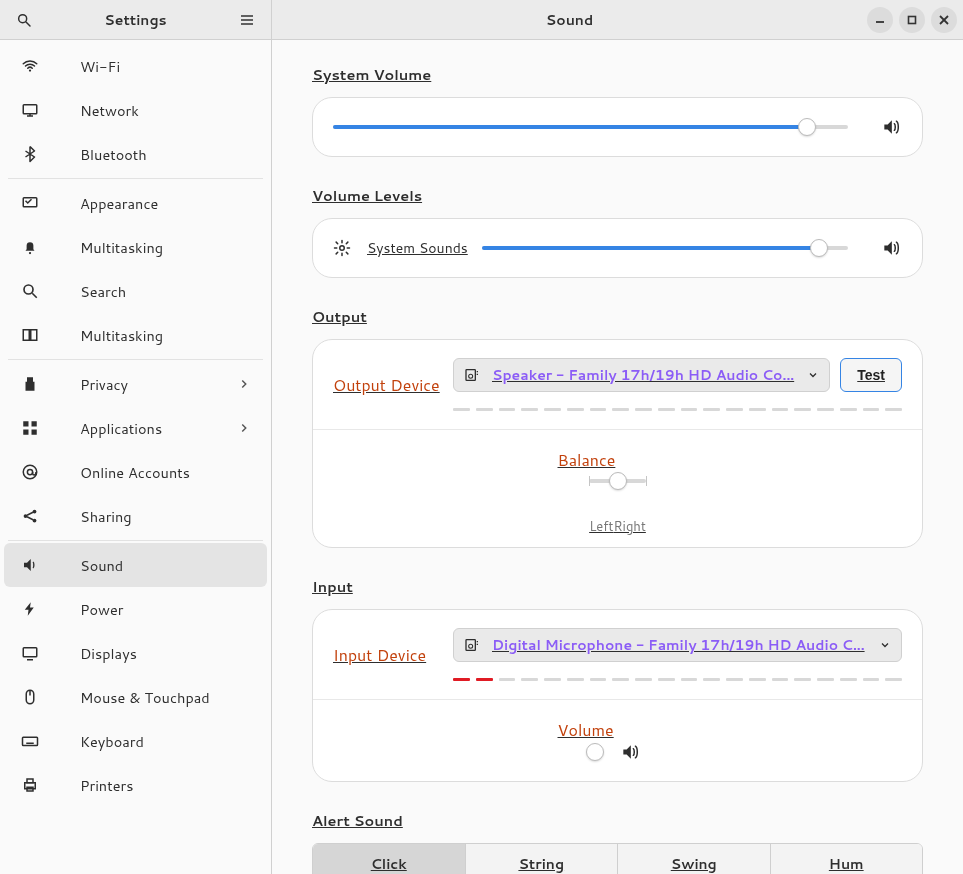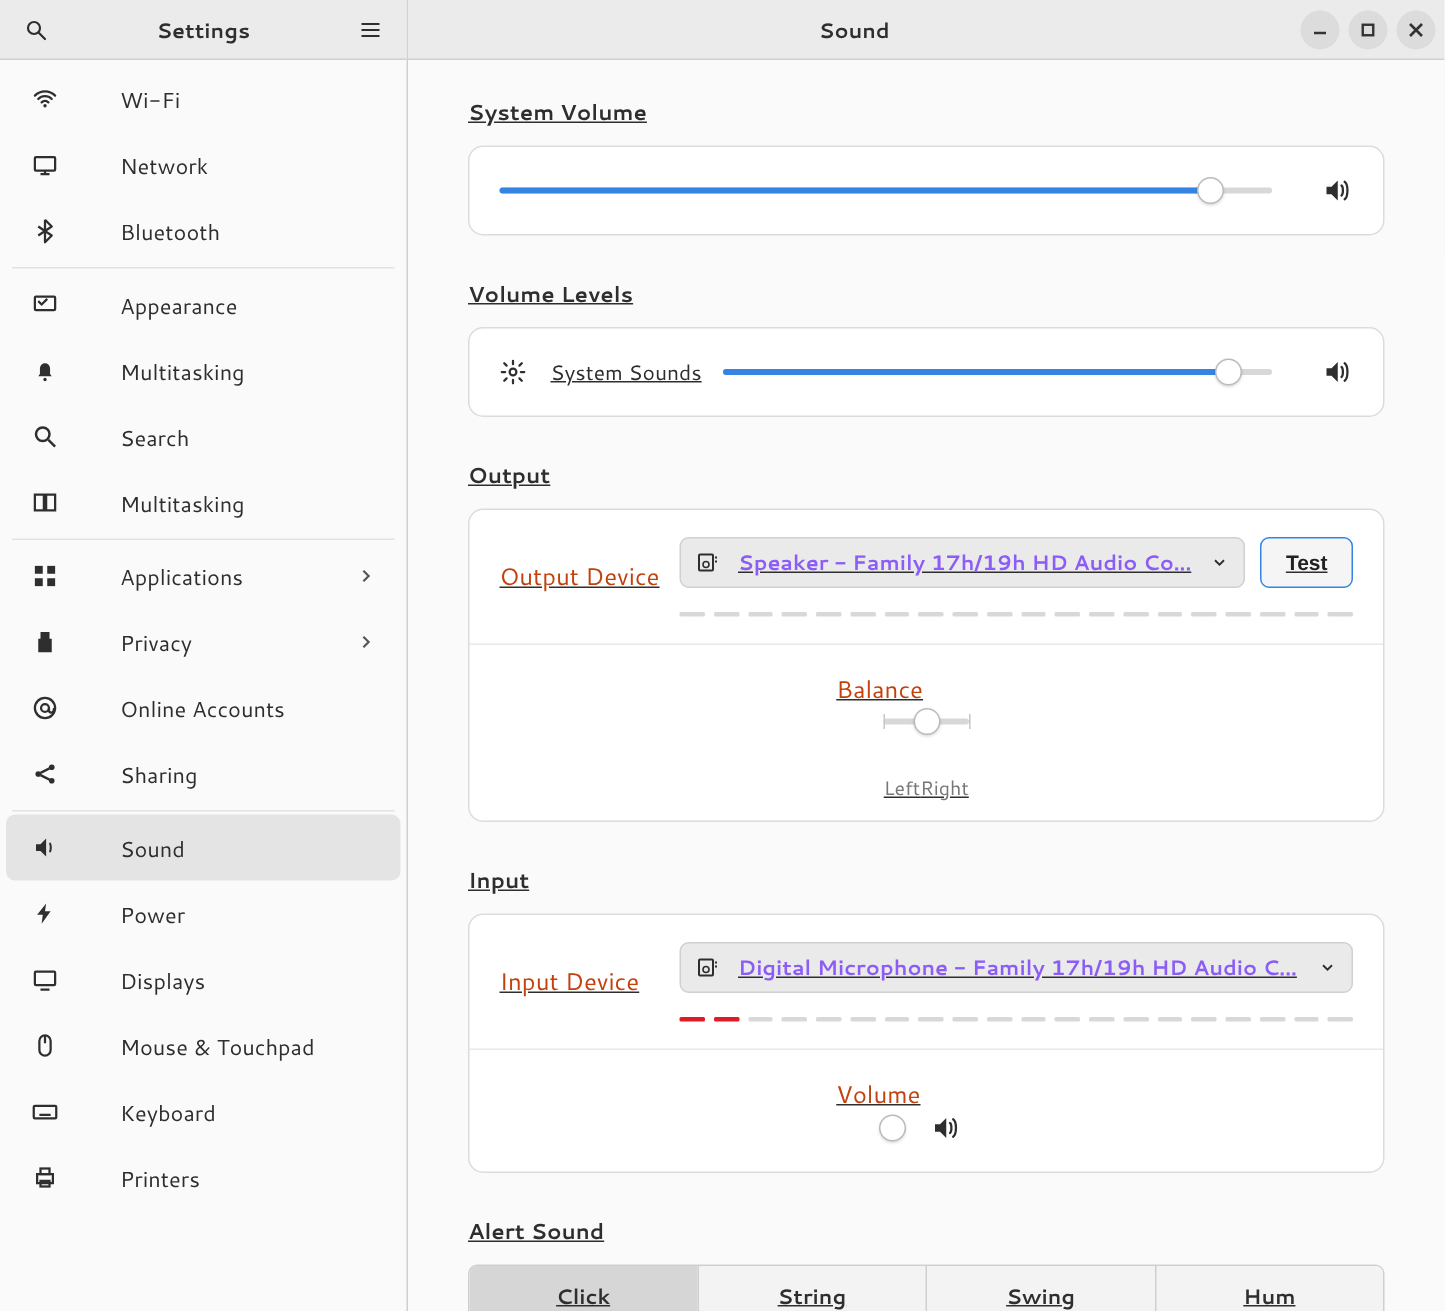--- a/index.html
+++ b/index.html
@@ -60,21 +60,21 @@
 .win-btn {
   width: 26px; height: 26px; border-radius: 50%;
   background: #dcdcdc; margin-left: 6px;
   display: flex; align-items:center; justify-content:center;
   cursor: pointer; font-size: 11px; color:#333;
 }
 .content { flex: 1; overflow-y: auto; padding: 24px 40px 40px 40px; text-decoration: underline; }
 .section { margin-bottom: 28px; }
 .section-title { font-weight: 700; font-size: 14.5px; margin-bottom: 12px; color: #2e2e2e; }
 .panel {
-  background: #fff; border: 1px solid #dcdcdc; border-radius: 10px;
+  background: #fff; border: 1px solid #dcdcdc; border-radius: 20px;
 }
 .row { display: flex; align-items: center; padding: 18px 20px; }
 .row + .row { border-top: 1px solid #e8e8e8; flex-direction: column; }
 .row-label { width: 120px; font-size: 16px; color: #c2410c; }
 .row-body { flex: 1; display: flex; flex-direction: column; gap: 6px; }
 
 .slider {
   position: relative; height: 20px; display: flex; align-items: center;
 }
 .slider-track {
@@ -209,40 +209,40 @@
             <rect x="3" y="5" width="8" height="14" fill="none" stroke="#2e2e2e" stroke-width="2"></rect>
             <rect x="13" y="5" width="8" height="14" fill="none" stroke="#2e2e2e" stroke-width="2"></rect>
           </svg>
         </span>
         <span class="s-label">Multitasking</span>
       </div>
       <div class="sidebar-divider"></div>
       <div class="sidebar-item">
         <span class="s-icon">
           <svg width="18" height="18" viewBox="0 0 24 24">
+            <path d="M8 3v6h8V3M6 9h12v12H6z" fill="#2e2e2e"></path>
+          </svg>
+        </span>
+        <span class="s-label">Privacy</span>
+        <span class="chev">
+          <svg width="14" height="14" viewBox="0 0 24 24">
+            <path d="M9 6l6 6-6 6" fill="none" stroke="#555" stroke-width="2.5"></path>
+          </svg>
+        </span>
+      </div>
+      <div class="sidebar-item">
+        <span class="s-icon">
+          <svg width="18" height="18" viewBox="0 0 24 24">
             <rect x="3" y="3" width="7" height="7" fill="#2e2e2e"></rect>
             <rect x="14" y="3" width="7" height="7" fill="#2e2e2e"></rect>
             <rect x="3" y="14" width="7" height="7" fill="#2e2e2e"></rect>
             <rect x="14" y="14" width="7" height="7" fill="#2e2e2e"></rect>
           </svg>
         </span>
         <span class="s-label">Applications</span>
-        <span class="chev">
-          <svg width="14" height="14" viewBox="0 0 24 24">
-            <path d="M9 6l6 6-6 6" fill="none" stroke="#555" stroke-width="2.5"></path>
-          </svg>
-        </span>
-      </div>
-      <div class="sidebar-item">
-        <span class="s-icon">
-          <svg width="18" height="18" viewBox="0 0 24 24">
-            <path d="M8 3v6h8V3M6 9h12v12H6z" fill="#2e2e2e"></path>
-          </svg>
-        </span>
-        <span class="s-label">Privacy</span>
         <span class="chev">
           <svg width="14" height="14" viewBox="0 0 24 24">
             <path d="M9 6l6 6-6 6" fill="none" stroke="#555" stroke-width="2.5"></path>
           </svg>
         </span>
       </div>
       <div class="sidebar-item">
         <span class="s-icon">
           <svg width="18" height="18" viewBox="0 0 24 24">
             <circle cx="12" cy="12" r="9" fill="none" stroke="#2e2e2e" stroke-width="2"></circle>

